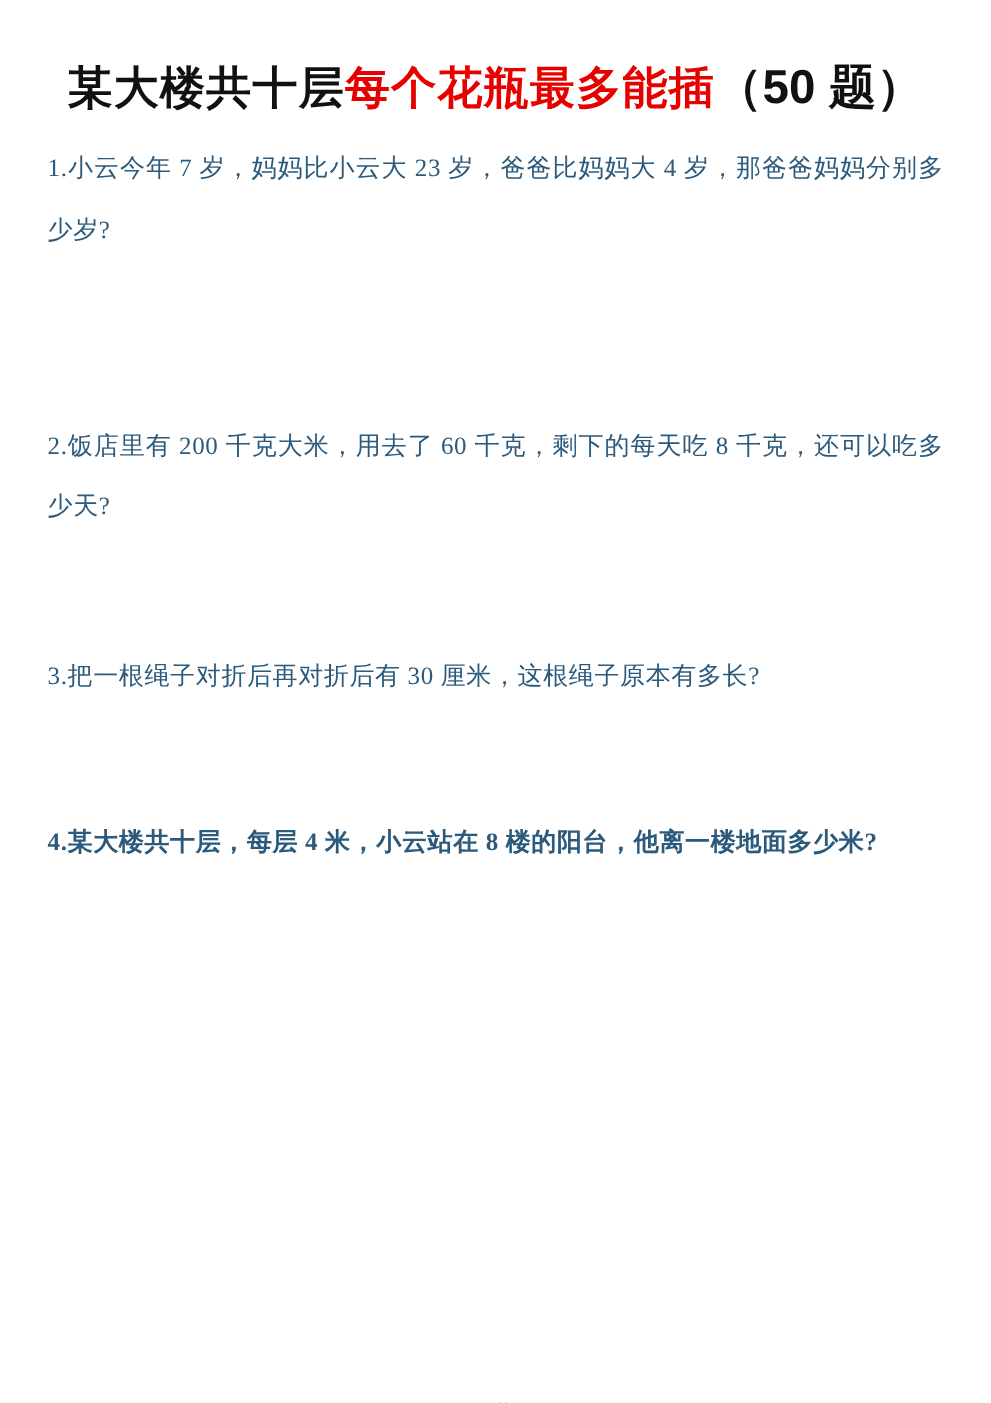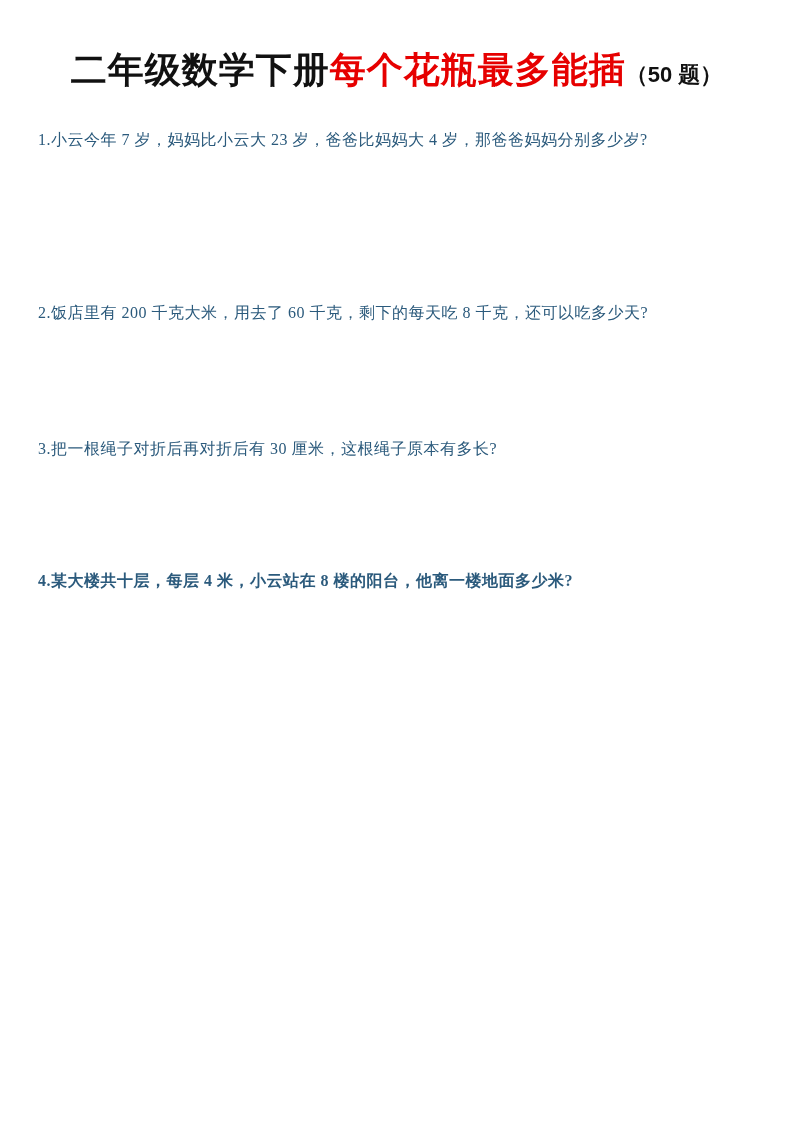--- a/index.html
+++ b/index.html
@@ -32,25 +32,25 @@
     font-size: 36px;
     line-height: 44px;
     color: var(--title-black);
     letter-spacing: 1px;
     white-space: nowrap;
   }
   .doc-title .red {
     color: var(--title-red);
   }
   .doc-title .count {
-    font-size: 22px;
+    font-size: 38px;
     letter-spacing: 0;
   }
   .question {
-    font-size: 16px;
+    font-size: 20px;
     line-height: 48.75px;
     color: var(--question-text);
     text-align: justify;
     text-justify: inter-ideograph;
     letter-spacing: 0.5px;
   }
   .question.q1 { margin-bottom: 124px; }
   .question.q2 { margin-bottom: 87px; }
   .question.q3 { margin-bottom: 84px; }
   .question.q4 { margin-bottom: 83px; font-weight: bold; }
@@ -64,21 +64,21 @@
     font-size: 17px;
     color: var(--footer-text);
     letter-spacing: 3px;
   }
 </style>
 </head>
 <body>
 
 <div class="page">
 
-  <h1 class="doc-title"><span>二年级数学下册</span><span class="red">每个花瓶最多能插</span><span class="count">（50 题）</span></h1>
+  <h1 class="doc-title"><span>某大楼共十层</span><span class="red">每个花瓶最多能插</span><span class="count">（50 题）</span></h1>
 
   <div class="question q1"><span>1.</span><span>小云今年 7 岁，妈妈比小云大 23 岁，爸爸比妈妈大 4 岁，那爸爸妈妈分别多少岁?</span></div>
 
   <div class="question q2"><span>2.</span><span>饭店里有 200 千克大米，用去了 60 千克，剩下的每天吃 8 千克，还可以吃多少天?</span></div>
 
   <div class="question q3"><span>3.</span><span>把一根绳子对折后再对折后有 30 厘米，这根绳子原本有多长?</span></div>
 
   <div class="question q4"><span>4.</span><span>某大楼共十层，每层 4 米，小云站在 8 楼的阳台，他离一楼地面多少米?</span></div>
 
 

